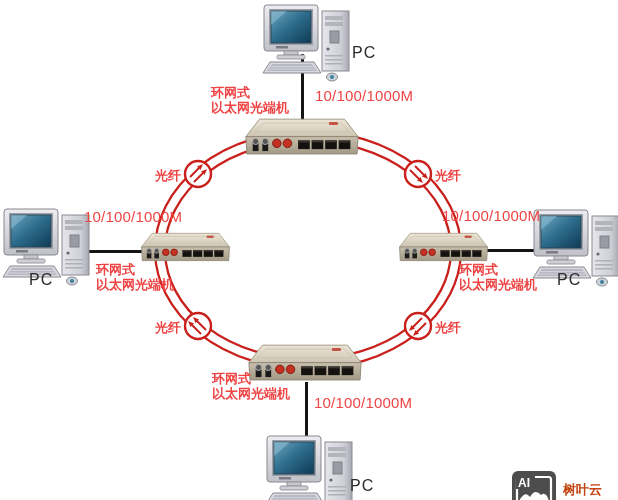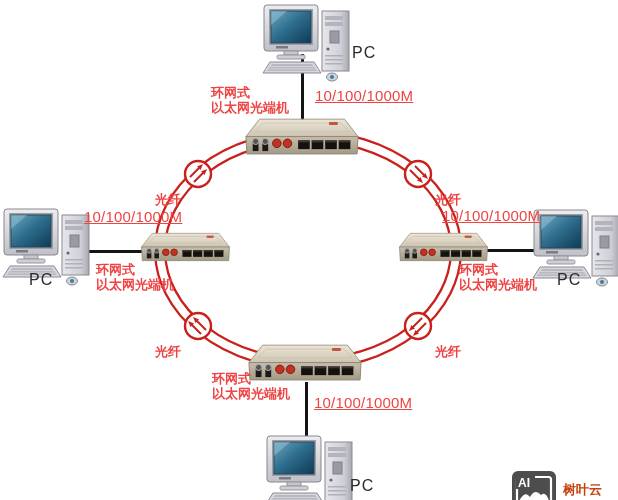--- a/index.html
+++ b/index.html
@@ -30,26 +30,26 @@
   .pc-left{left:2px;top:206px;}
   .pc-right{left:532px;top:207px;}
   .pc-bottom{left:265px;top:433px;}
 
   
   .devlabel{font-size:13px;font-weight:700;line-height:15px;}
   .devlabel-top{left:211px;top:85px;}
   .devlabel-left{left:96px;top:262px;}
   .devlabel-right{left:459px;top:262px;}
   .devlabel-bottom{left:212px;top:371px;}
-  .speed{font-size:15px;font-weight:400;letter-spacing:.2px;text-decoration:underline;}
+  .speed{font-size:15px;font-weight:400;letter-spacing:.2px;}
   .speed-top{left:315px;top:87px;}
   .speed-left{left:84px;top:208px;}
   .speed-right{left:442px;top:207px;}
   .speed-bottom{left:314px;top:394px;}
-  .fiberlabel{font-size:13px;font-weight:700;margin-top:24px;}
+  .fiberlabel{font-size:13px;font-weight:700;}
   .fiber-tl{left:155px;top:167px;}
   .fiber-tr{left:435px;top:167px;}
   .fiber-bl{left:155px;top:319px;}
   .fiber-br{left:435px;top:319px;}
   .pclabel{font-size:16px;font-weight:400;color:#2b2b2b;letter-spacing:1px;}
   .pclabel-top{left:352px;top:44px;}
   .pclabel-left{left:29px;top:271px;}
   .pclabel-right{left:557px;top:271px;}
   .pclabel-bottom{left:350px;top:477px;}
 

